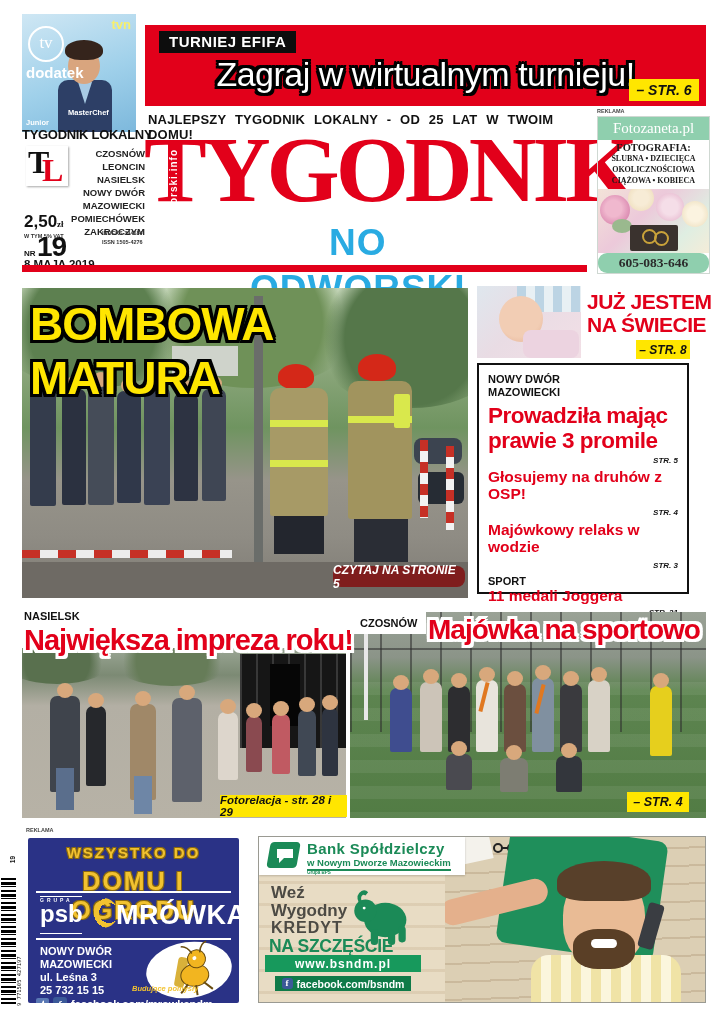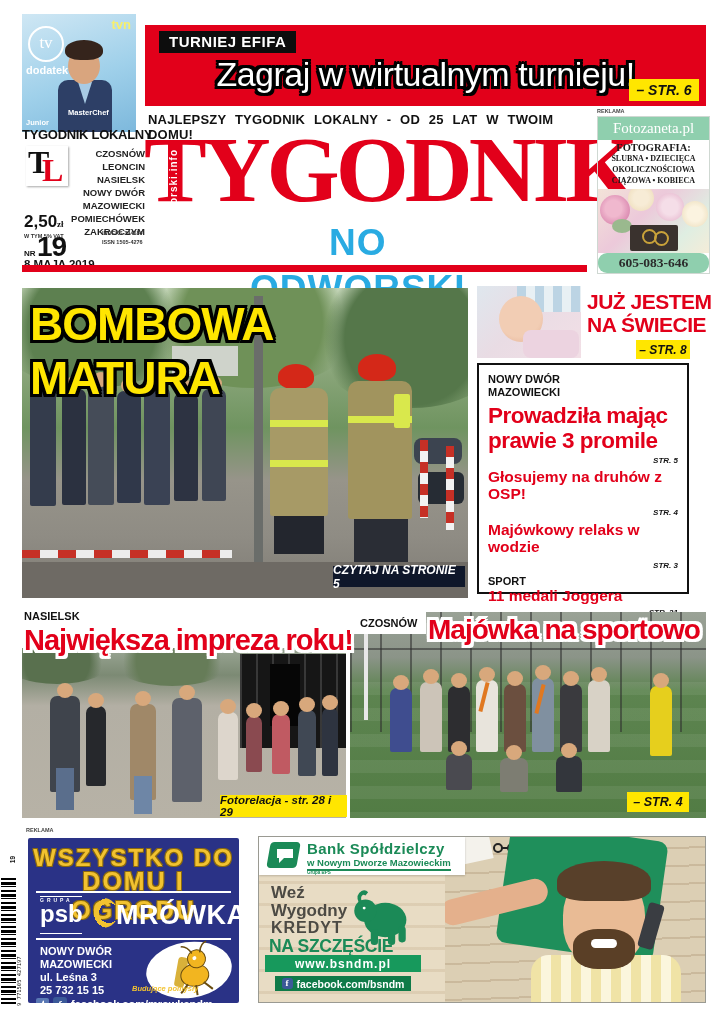--- a/index.html
+++ b/index.html
@@ -4,22 +4,22 @@
 <style>
   html,body{margin:0;padding:0;background:#888;}
   #page{position:relative;width:716px;height:1010px;margin:0 auto;background:#fff;overflow:hidden;
         font-family:"Liberation Sans",sans-serif;color:#111;}
   .abs{position:absolute;}
   .b{font-weight:bold;}
   .it{font-style:italic;}
   .red{color:#e2001a;}
   .chip-y{position:absolute;background:#ffe600;color:#111;font-weight:bold;font-style:italic;
           display:flex;align-items:center;justify-content:center;z-index:6;}
-  .chip-red{position:absolute;background:#0f172a;color:#fff;font-weight:bold;font-style:italic;
-          display:flex;align-items:center;justify-content:center;z-index:6;}
+  .chip-red{position:absolute;background:#7f1d1d;color:#fff;font-weight:bold;font-style:italic;
+          display:flex;align-items:center;justify-content:center;z-index:6;border-radius:8px;}
   .oB{text-shadow:3px 0 0 #000,-3px 0 0 #000,0 3px 0 #000,0 -3px 0 #000,2px 2px 0 #000,-2px 2px 0 #000,2px -2px 0 #000,-2px -2px 0 #000,3px 3px 0 #000,-3px -3px 0 #000,3px -3px 0 #000,-3px 3px 0 #000;}
   .oW{text-shadow:3px 0 0 #fff,-3px 0 0 #fff,0 3px 0 #fff,0 -3px 0 #fff,2px 2px 0 #fff,-2px 2px 0 #fff,2px -2px 0 #fff,-2px -2px 0 #fff,3px 3px 0 #fff,-3px -3px 0 #fff,3px -3px 0 #fff,-3px 3px 0 #fff;}
   .photo{position:absolute;overflow:hidden;}
   .p{position:absolute;border-radius:7px 7px 2px 2px;}
   .p::before{content:"";position:absolute;top:-13px;left:50%;margin-left:-8px;width:16px;height:15px;border-radius:50%;background:#d8a87c;}
   .blob{position:absolute;border-radius:50%;}
   .fb-ic{display:inline-block;width:14px;height:14px;background:#3b5998;color:#fff;border-radius:3px;
          font-weight:bold;text-align:center;line-height:14px;font-size:11px;font-family:"Liberation Serif",serif;}
 </style>
 </head>
@@ -29,21 +29,21 @@
 
   <div class="abs" style="left:22px;top:14px;width:114px;height:118px;background:linear-gradient(160deg,#cfe7f4 0%,#9fd0ea 55%,#7db8dc 100%);overflow:hidden;">
     <div class="abs" style="left:34px;top:22px;width:58px;height:96px;">
       <div class="abs" style="left:2px;top:44px;width:54px;height:52px;background:#2d3f66;border-radius:10px 10px 0 0;"></div>
       <div class="abs" style="left:22px;top:46px;width:14px;height:22px;background:#a8cbe4;clip-path:polygon(0 0,100% 0,50% 100%);"></div>
       <div class="abs" style="left:12px;top:12px;width:32px;height:36px;border-radius:50%;background:#d9a57e;"></div>
       <div class="abs" style="left:9px;top:4px;width:38px;height:20px;border-radius:50% 50% 40% 40%;background:#35241c;"></div>
     </div>
     <div class="abs" style="right:5px;top:3px;color:#f6ef6e;font-weight:bold;font-size:13px;">tvn</div>
     <div class="abs" style="left:6px;top:12px;width:32px;height:32px;border:2px solid #fff;border-radius:50%;color:#fff;font-family:'Liberation Serif',serif;font-size:17px;text-align:center;line-height:30px;">tv</div>
-    <div class="abs" style="left:4px;top:50px;color:#fff;font-weight:bold;font-size:11px;">dodatek</div>
+    <div class="abs" style="left:4px;top:50px;color:#fff;font-weight:bold;font-size:15px;">dodatek</div>
     <div class="abs" style="left:4px;top:94px;color:#fff;font-weight:bold;font-size:7.5px;margin-left:42px;">MasterChef</div>
     <div class="abs" style="left:4px;top:104px;color:#fff;font-weight:bold;font-size:7.5px;">Junior</div>
   </div>
 
   <div class="abs" style="left:145px;top:25px;width:561px;height:81px;background:#e2001a;">
     <div class="abs" style="left:14px;top:6px;background:#0d0d0d;color:#fff;font-weight:bold;font-size:15px;padding:2px 10px 3px;letter-spacing:0.5px;">TURNIEJ EFIFA</div>
     <div class="abs oB" style="left:0;top:30px;width:100%;text-align:center;color:#fff;font-weight:normal;font-size:34px;letter-spacing:-0.5px;">Zagraj w wirtualnym turnieju!</div>
     <div class="chip-y" style="right:7px;bottom:5px;width:70px;height:22px;font-size:14px;">– STR. 6</div>
   </div>
 
@@ -223,21 +223,21 @@
 
   <div class="abs b" style="left:26px;top:827px;font-size:5.5px;color:#444;">REKLAMA</div>
 
   <div class="abs" style="left:1px;top:856px;width:24px;height:150px;">
     <div class="abs" style="left:0;top:22px;width:15px;height:126px;background:repeating-linear-gradient(180deg,#000 0 2px,#fff 2px 4px,#000 4px 7px,#fff 7px 8px,#000 8px 9px,#fff 9px 12px);"></div>
     <div class="abs" style="left:8px;top:0;font-size:6.5px;font-weight:bold;writing-mode:vertical-rl;transform:rotate(180deg);">19</div>
     <div class="abs" style="left:15px;top:30px;height:120px;font-size:5.5px;font-family:'DejaVu Sans Mono',monospace;writing-mode:vertical-rl;transform:rotate(180deg);">9 771505 427197</div>
   </div>
 
   <div class="abs" style="left:28px;top:838px;width:211px;height:165px;background:#2a3286;border-radius:2px;overflow:hidden;">
-    <div class="abs b" style="left:0;top:6px;width:100%;text-align:center;font-size:24px;color:#f2c230;letter-spacing:2px;text-shadow:1px 1px 0 #8a6a10,-1px -1px 0 #8a6a10,1px -1px 0 #8a6a10,-1px 1px 0 #8a6a10;">WSZYSTKO DO</div>
+    <div class="abs b" style="left:0;top:6px;width:100%;text-align:center;font-size:15px;color:#f2c230;letter-spacing:2px;text-shadow:1px 1px 0 #8a6a10,-1px -1px 0 #8a6a10,1px -1px 0 #8a6a10,-1px 1px 0 #8a6a10;">WSZYSTKO DO</div>
     <div class="abs b" style="left:0;top:29px;width:100%;text-align:center;font-size:25px;color:#f2c230;letter-spacing:2px;text-shadow:1px 1px 0 #8a6a10,-1px -1px 0 #8a6a10,1px -1px 0 #8a6a10,-1px 1px 0 #8a6a10;">DOMU I OGRODU</div>
     <div class="abs" style="left:8px;top:53px;width:195px;height:2px;background:#fff;"></div>
     <div class="abs" style="left:12px;top:58px;width:42px;height:36px;border-top:1px solid #fff;border-bottom:1px solid #fff;">
       <div style="font-size:5px;color:#fff;letter-spacing:3px;font-weight:bold;">GRUPA</div>
       <div class="b" style="font-size:24px;color:#fff;line-height:26px;margin-top:-2px;">psb</div>
     </div>
     <div class="abs" style="left:60px;top:60px;width:30px;height:30px;background:radial-gradient(circle at 70% 50%,transparent 0 10px,#f2c230 10px 15px,transparent 15px);border-radius:50%;"></div>
     <div class="abs b" style="left:88px;top:62px;font-size:27px;color:#fff;letter-spacing:0.5px;">MRÓWKA</div>
     <div class="abs" style="left:8px;top:100px;width:195px;height:2px;background:#fff;"></div>
     <div class="abs b" style="left:12px;top:107px;font-size:11px;color:#fff;">NOWY DWÓR</div>

